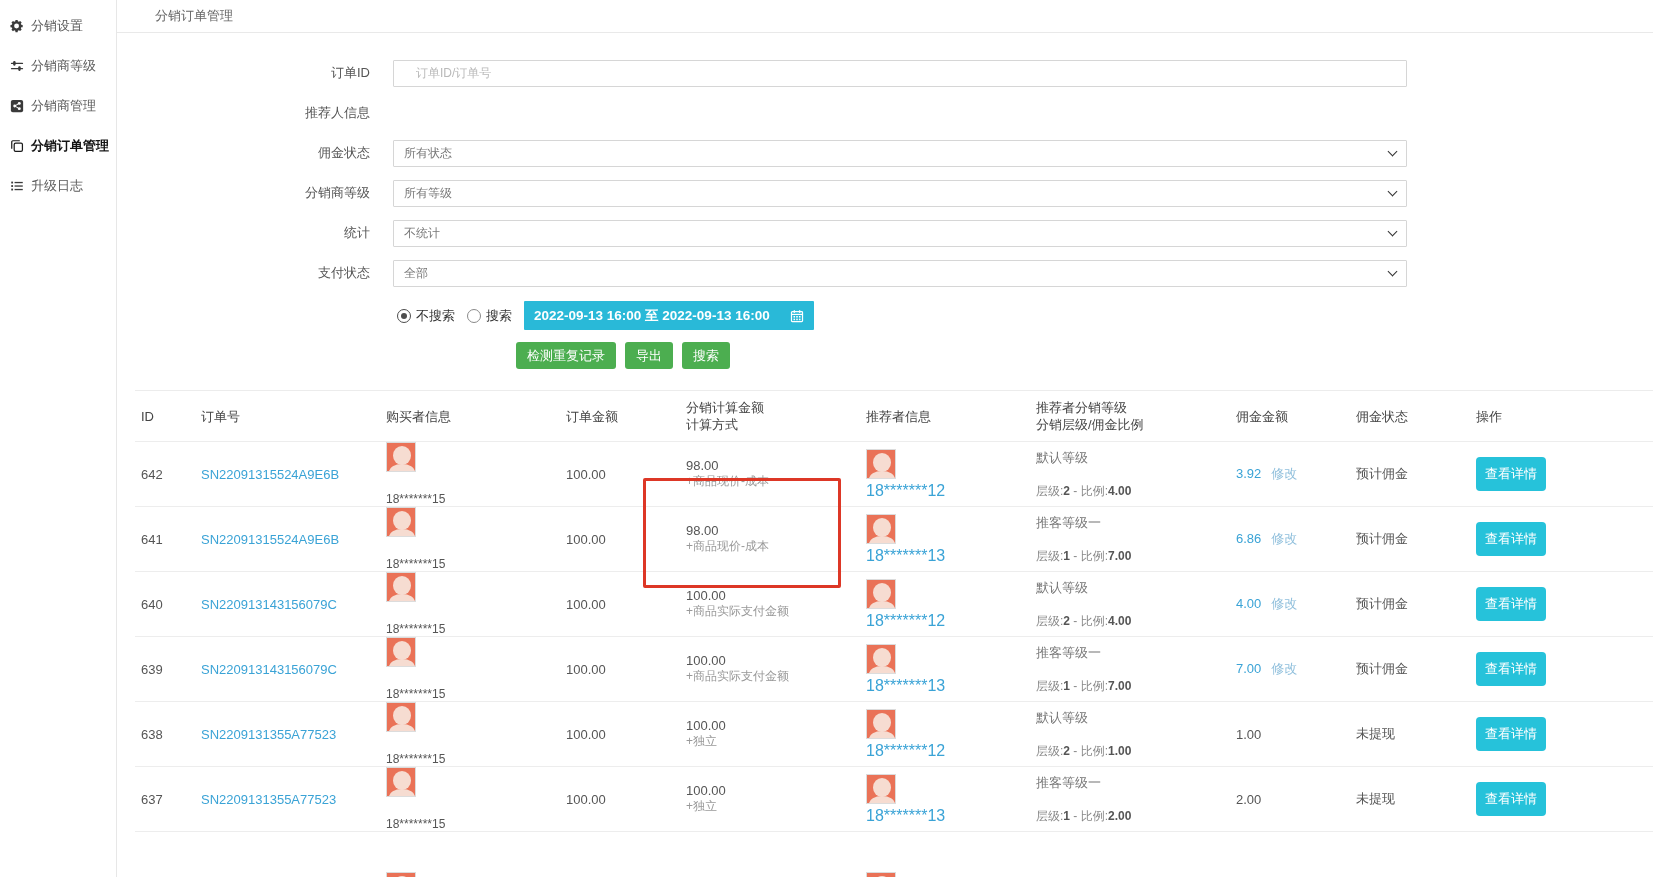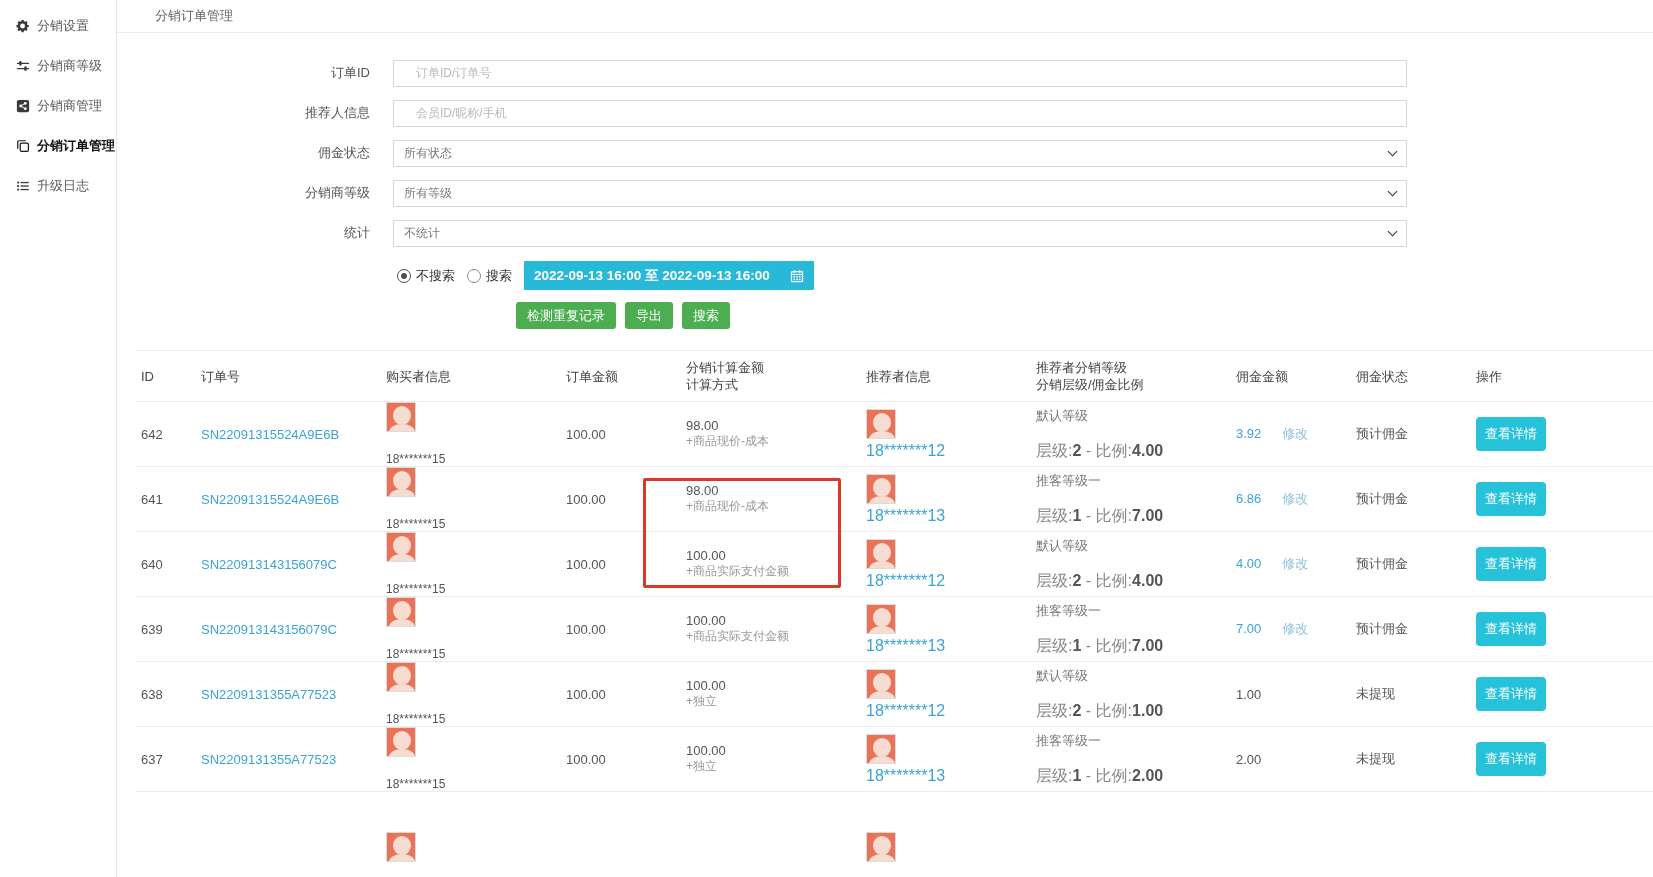--- a/index.html
+++ b/index.html
@@ -1,20 +1,20 @@
 <!DOCTYPE html>
 <html><head>
 <meta charset="utf-8">
 <style>
   *{box-sizing:border-box;margin:0;padding:0}
   html,body{width:1653px;height:877px;overflow:hidden;background:#fff;
     font-family:"Liberation Sans","DejaVu Sans",sans-serif;font-size:13px;color:#555}
   .sidebar{position:fixed;left:0;top:0;width:117px;height:100%;background:#fff;
     border-right:1px solid #e7e7e7;padding-top:6px;z-index:2}
-  .side-item{display:flex;align-items:center;gap:7px;padding:11px 0 11px 16px;cursor:pointer;color:#5a5a5a;white-space:nowrap}
+  .side-item{display:flex;align-items:center;gap:7px;padding:11px 0 11px 10px;cursor:pointer;color:#5a5a5a;white-space:nowrap}
   .side-item .side-icon{display:inline-flex;width:14px;height:14px;flex:none}
   .side-item.active{color:#141414;font-weight:bold}
   .content{margin-left:117px}
   .tabbar{height:33px;border-bottom:1px solid #e9e9e9}
   .tab{display:inline-block;margin-left:38px;line-height:32px;color:#666;cursor:pointer}
   .filter{padding-top:20px}
   .f-row{display:flex;align-items:center;height:40px}
   .f-label{width:253px;text-align:right;color:#555;flex:none}
   .f-control{margin-left:23px;width:1014px;position:relative}
   .f-input{width:100%;height:27px;border:1px solid #d6d6d6;border-radius:1px;padding:0 22px;
@@ -39,25 +39,25 @@
   th{font-weight:500;color:#444;text-align:left;padding:8px 6px;font-size:13px;line-height:17px}
   td{border-top:1px solid #ededed;padding:0 6px;height:56px;vertical-align:middle;font-size:13px;color:#555}
   .order-link{color:#3aa3d6;cursor:pointer;text-decoration:none}
   .avatar{width:30px;height:30px;background:#ea7257;border:1px solid #dcdcdc;position:relative;overflow:hidden}
   .avatar::before{content:'';position:absolute;top:3px;left:6px;width:18px;height:19px;border-radius:50%;background:#f6dcd1}
   .avatar::after{content:'';position:absolute;bottom:-8px;left:2px;width:26px;height:15px;border-radius:50% 50% 0 0;background:#f6dcd1}
   .phone-buyer{color:#555;font-size:12px;margin-top:20px}
   .phone-ref{color:#3aa3d6;font-size:16px;margin-top:3px;cursor:pointer}
   .sub{color:#999;font-size:12px;}
   .grade1{color:#777}
-  .grade2{color:#888;font-size:16px;margin-top:16px}
+  .grade2{color:#888;font-size:12px;margin-top:16px}
   .grade2 b{color:#555}
   .comm-val{color:#555}
   .comm-val.editable{color:#3aa3d6}
-  .comm-edit{color:#8fbfdc;margin-left:21px;cursor:pointer}
+  .comm-edit{color:#8fbfdc;margin-left:10px;cursor:pointer}
   .view-btn{background:#26c2da;color:#fff;border:none;border-radius:4px;padding:8px 9px;
     font:13px "Liberation Sans","DejaVu Sans",sans-serif;cursor:pointer}
   tr.partial td{height:70px;vertical-align:top}
   tr.partial .avatar{margin-top:40px}
   .red-box{position:fixed;left:643px;top:478px;width:198px;height:110px;border:3px solid #dd3726;
     border-radius:2px;pointer-events:none;z-index:3}
 </style>
 </head>
 <body>
 
@@ -124,21 +124,20 @@
     </div>
 
     <section class="filter">
       <div>
           <div class="f-row">
             <div class="f-label">订单ID</div>
             <div class="f-control"><input class="f-input" type="text" placeholder="订单ID/订单号" style=""></div>
           </div>
           <div class="f-row">
             <div class="f-label">推荐人信息</div>
-            <div class="f-control"><input class="f-input" type="text" placeholder="会员ID/昵称/手机" style=""></div>
           </div>
           <div class="f-row">
             <div class="f-label">佣金状态</div>
             <div class="f-control">
               <div class="f-select">
                 <span class="f-sel-val">所有状态</span>
                 <span class="chev"></span>
               </div>
             </div>
           </div>
@@ -149,20 +148,29 @@
                 <span class="f-sel-val">所有等级</span>
                 <span class="chev"></span>
               </div>
             </div>
           </div>
           <div class="f-row">
             <div class="f-label">统计</div>
             <div class="f-control">
               <div class="f-select">
                 <span class="f-sel-val">不统计</span>
+                <span class="chev"></span>
+              </div>
+            </div>
+          </div>
+          <div class="f-row">
+            <div class="f-label">支付状态</div>
+            <div class="f-control">
+              <div class="f-select">
+                <span class="f-sel-val">全部</span>
                 <span class="chev"></span>
               </div>
             </div>
           </div>
         </div>
 
       <div class="radio-row">
         <label class="radio checked">
           <span class="circ"></span>
           <span>不搜索</span>

